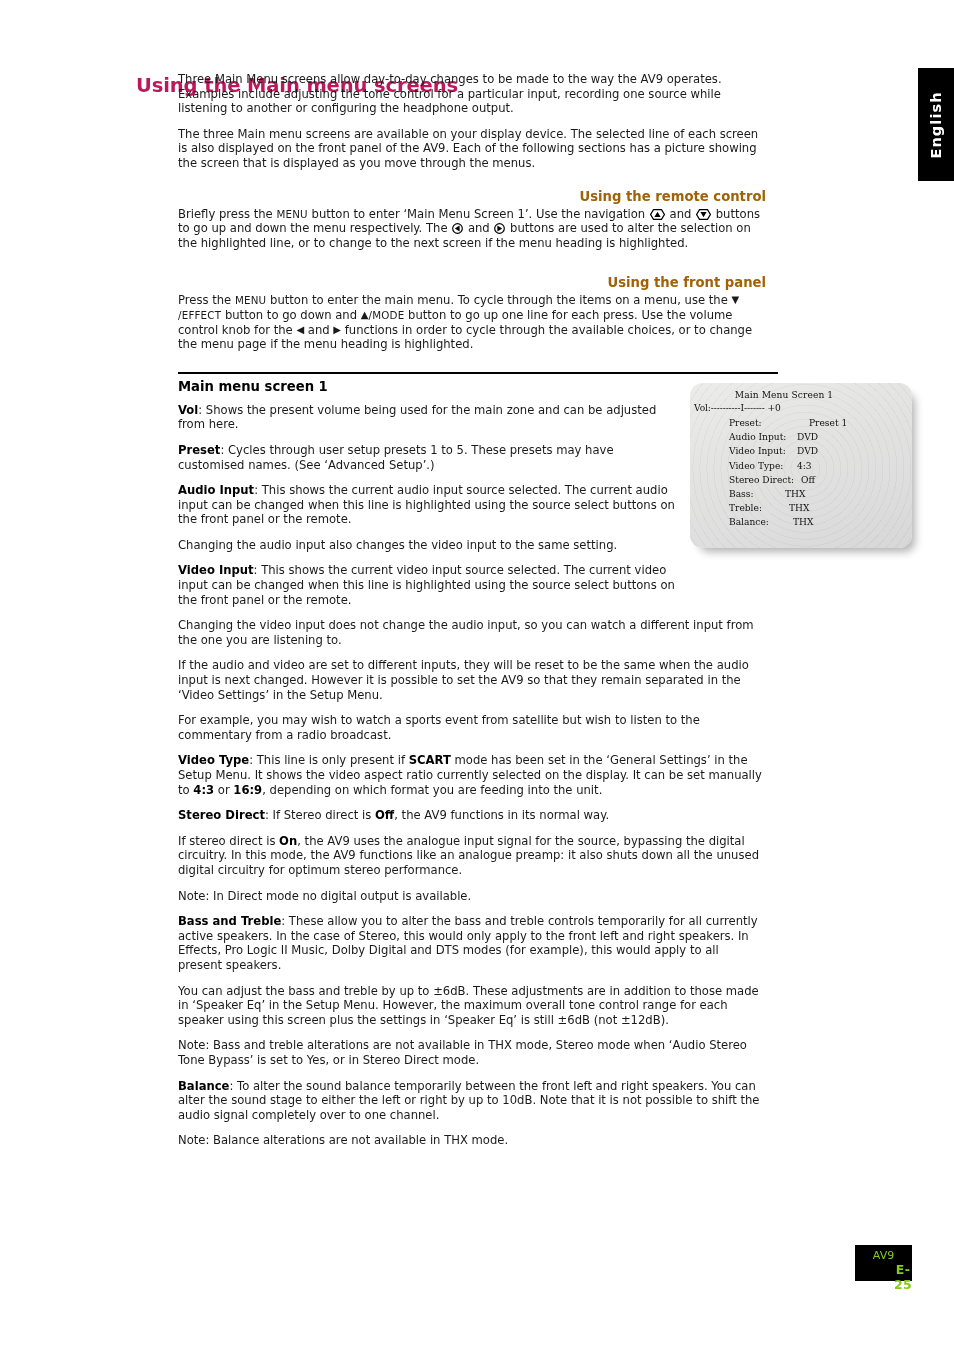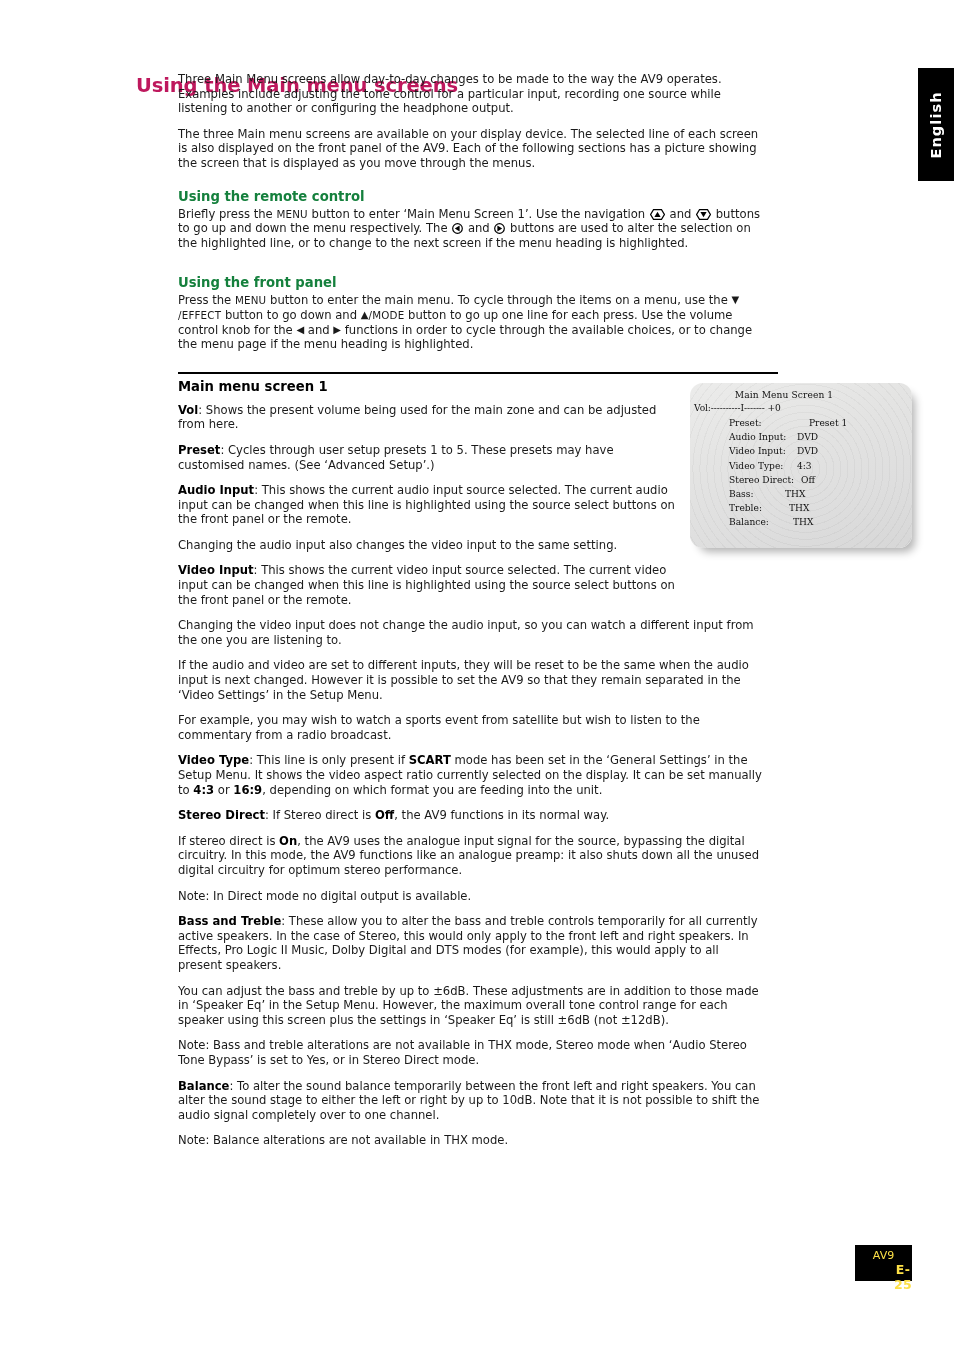--- a/index.html
+++ b/index.html
@@ -68,21 +68,22 @@
     line-height: 14.6px;
     text-align: left;
     color: #1a1a1a;
   }
 
   h2.sub {
     margin: 24px 0 2px 0;
     font-size: 13.2px;
     font-weight: bold;
     line-height: 17px;
-    color: #15803d;
+    color: #a16207;
+    text-align: right;
   }
   h2.sub.first { margin-top: 17px; }
 
   b, strong { font-weight: bold; color: #000; }
 
   .smallcaps {
     font-weight: normal;
     font-size: 10.3px;
     letter-spacing: 0.2px;
   }
@@ -189,21 +190,21 @@
   }
 
   
   .footer-badge {
     position: absolute;
     left: 855px;
     top: 1245px;
     width: 57px;
     height: 36px;
     background: #000000;
-    color: #fde047;
+    color: #84cc16;
     text-align: center;
   }
   .footer-model {
     font-size: 11px;
     line-height: 13px;
     padding-top: 4px;
   }
   .footer-page {
     font-size: 12.5px;
     font-weight: bold;

